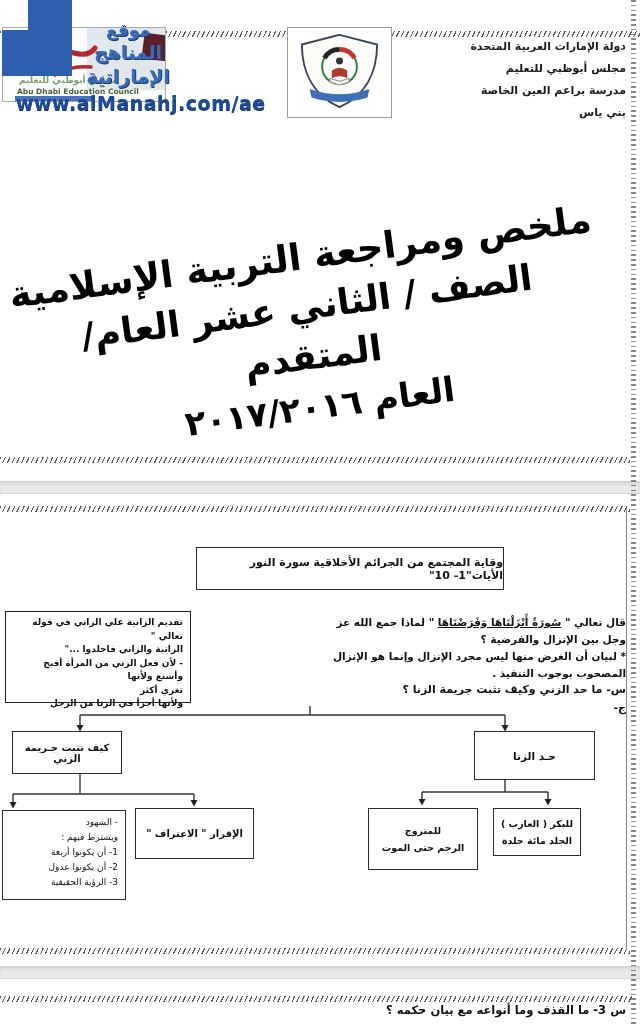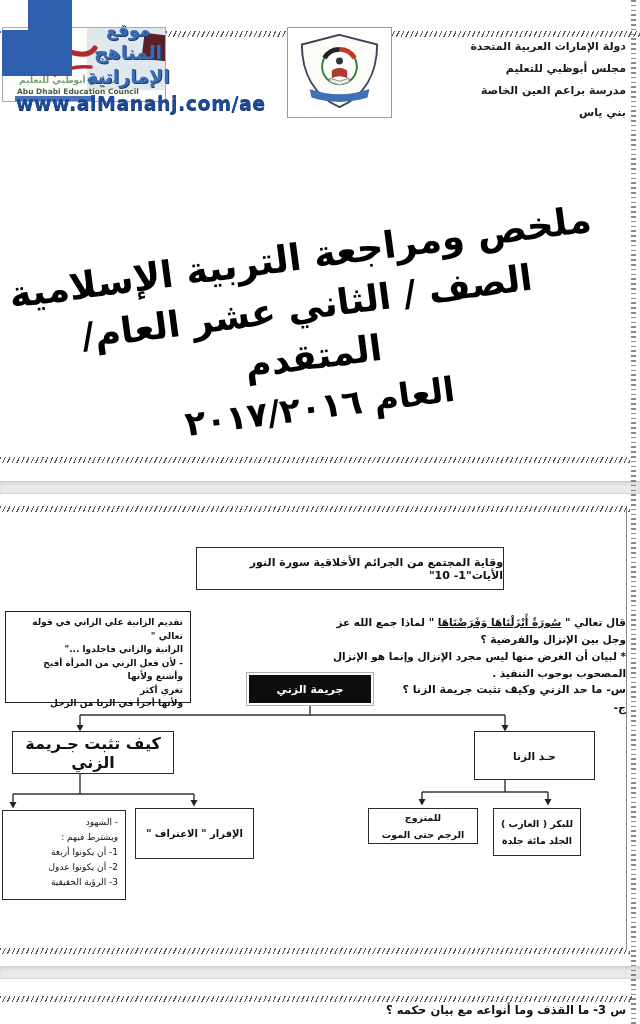--- a/index.html
+++ b/index.html
@@ -172,39 +172,36 @@
     <g fill="#222">
       <polygon points="76.5,65 83.5,65 80,71.5"></polygon>
       <polygon points="501.5,65 508.5,65 505,71.5"></polygon>
       <polygon points="9.5,142 16.5,142 13,148.5"></polygon>
       <polygon points="190.5,140 197.5,140 194,146.5"></polygon>
       <polygon points="418.5,139 425.5,139 422,145.5"></polygon>
       <polygon points="544.5,139 551.5,139 548,145.5"></polygon>
     </g>
   </svg>
 
-  <div class="rootbox">
-    <div class="inner">جريمة الزني</div>
-  </div>
-
-  <div class="fc-box" style="left:12px;top:731px;width:162px;height:43px;font-size:16px;">كيف تثبت جـريمة الزني</div>
+
+  <div class="fc-box" style="left:12px;top:731px;width:110px;height:43px;font-size:10px;">كيف تثبت جـريمة الزني</div>
 
   <div class="fc-box" style="left:445px;top:731px;width:121px;height:49px;font-size:10.5px;margin-left:29px;">حـد الزنا</div>
 
   <div class="witnesses">
     <div>- الشهود</div>
     <div>ويشترط فيهم :</div>
     <div>1- أن يكونوا أربعة</div>
     <div>2- أن يكونوا عدول</div>
     <div>3- الرؤية الحقيقية</div>
   </div>
 
   <div class="fc-box" style="left:135px;top:808px;width:119px;height:51px;font-size:10px;">الإقرار  " الاعتراف "</div>
 
-  <div class="fc-box" style="left:368px;top:808px;width:110px;height:36px;font-size:9.5px;line-height:17px;">
+  <div class="fc-box" style="left:368px;top:808px;width:110px;height:62px;font-size:9.5px;line-height:17px;">
     <div>للمتزوج</div>
     <div>الرجم حتى الموت</div>
   </div>
 
   <div class="fc-box" style="left:493px;top:808px;width:88px;height:48px;font-size:9.5px;line-height:17px;">
     <div>للبكر ( العازب )</div>
     <div>الجلد مائة جلدة</div>
   </div>
 
   <div class="question" style="top:1003px;font-size:11.5px;">س 3- ما القذف وما أنواعه مع بيان حكمه ؟</div>

